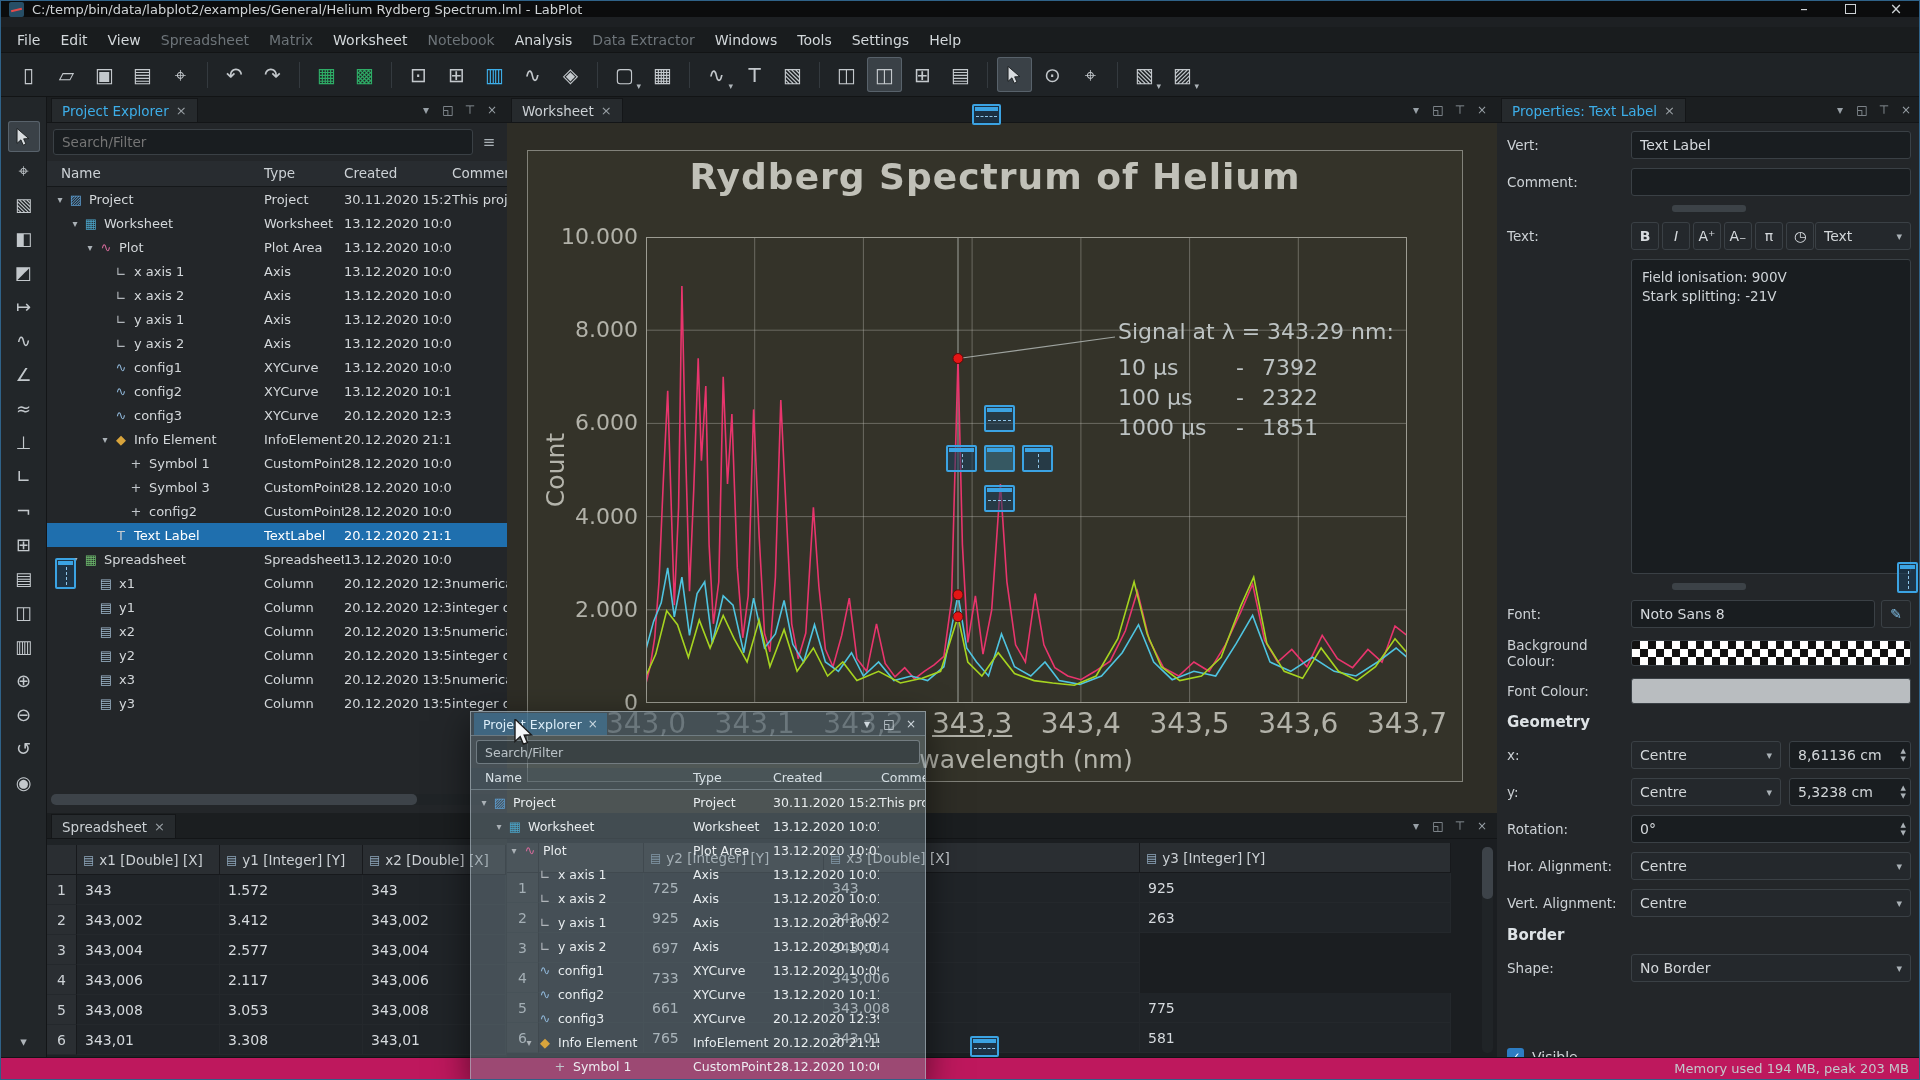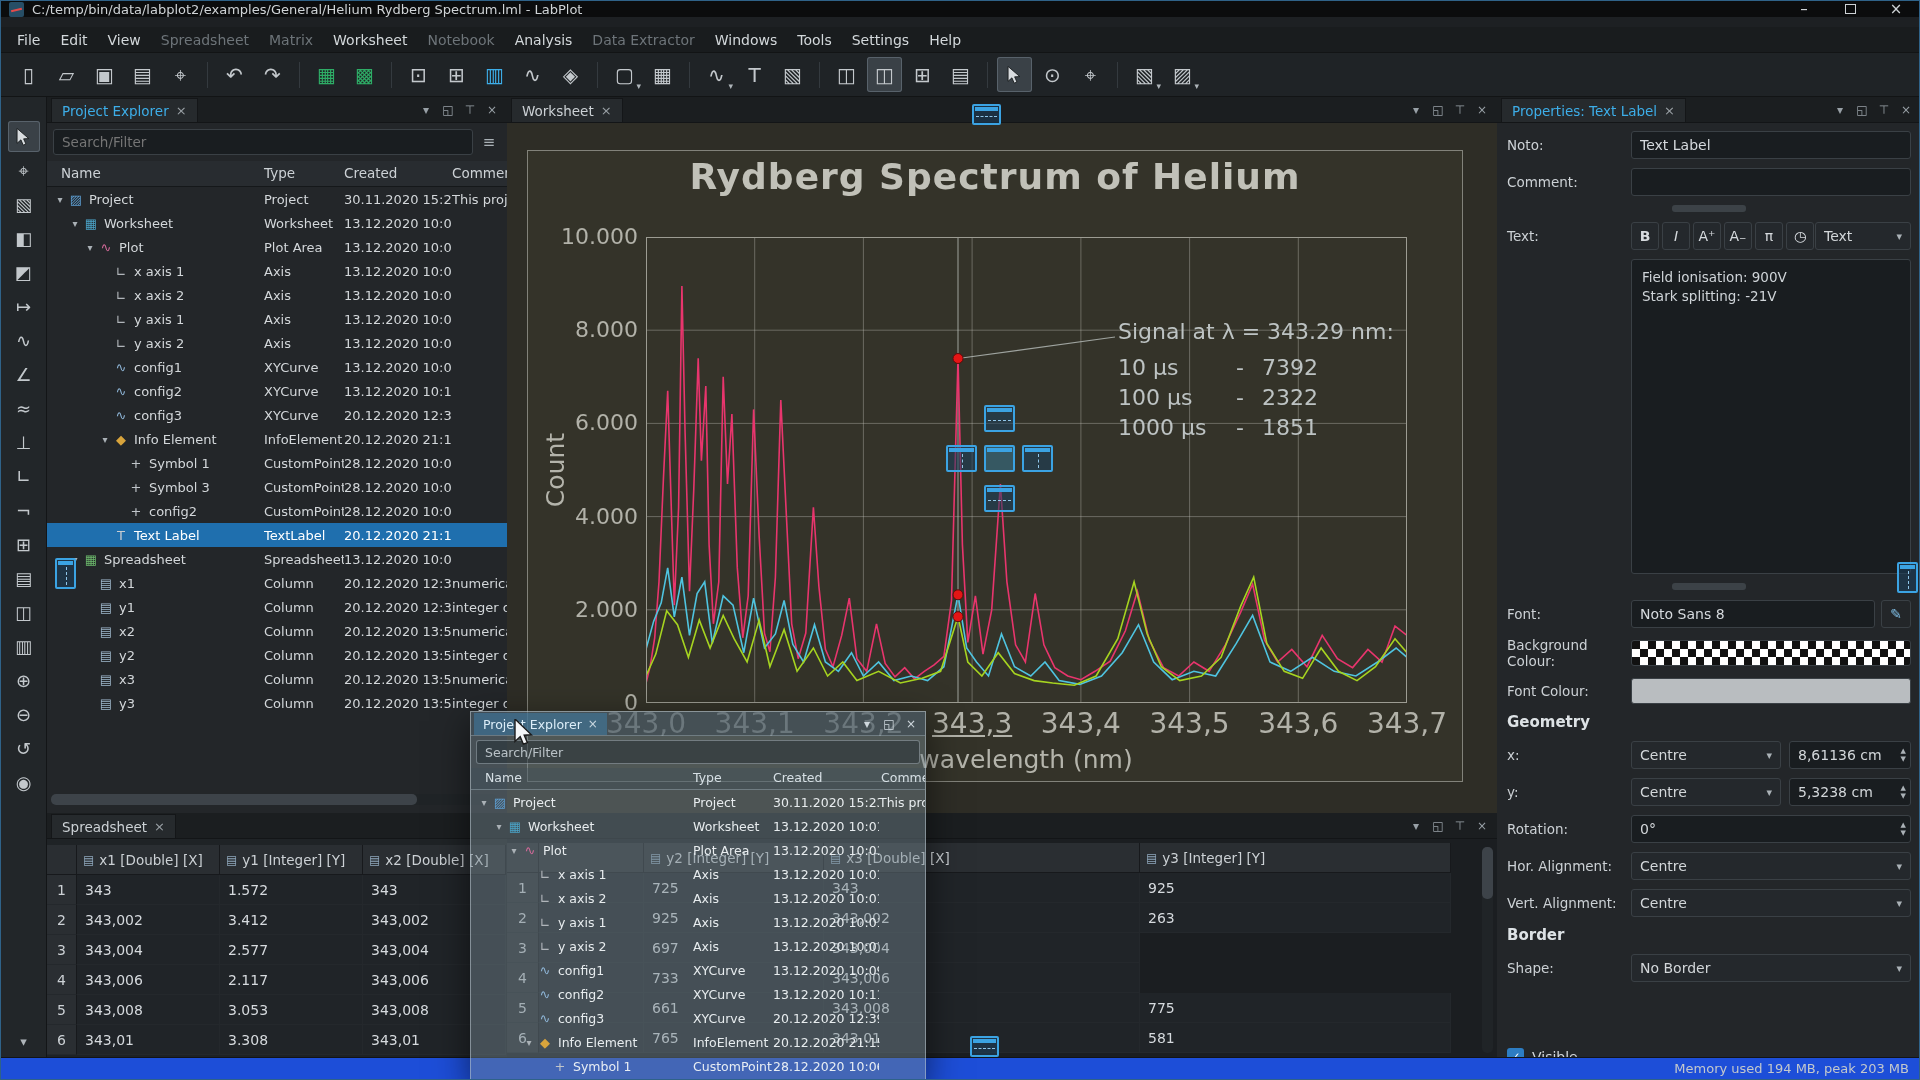--- a/index.html
+++ b/index.html
@@ -110,21 +110,21 @@
 .fbtn{width:28px;height:28px;background:#24282c;border:1px solid #3a4045;border-radius:3px;display:flex;align-items:center;justify-content:center;margin-right:3px;font-size:14px;color:#d6dade;flex:none;}
 .textcombo{flex:none;width:96px;margin-left:auto;}
 .textedit{flex:1;height:315px;background:#191d20;border:1px solid #3a4045;border-radius:3px;padding:8px 10px;font-size:13.5px;color:#cfd4d8;min-width:0;}
 .tline{line-height:1.4;}
 .swatch{flex:1;height:26px;border:1px solid #3a4045;border-radius:3px;background:#b9bdc0;}
 .checker{background:repeating-conic-gradient(#ffffff 0% 25%,#111 0% 50%) 0 0/16px 16px;}
 .editbtn{width:30px;height:28px;margin-left:6px;border:1px solid #3a4045;border-radius:3px;display:flex;align-items:center;justify-content:center;color:#7fbde4;flex:none;}
 .cbrow{position:absolute;left:10px;bottom:16px;display:flex;align-items:center;gap:8px;}
 .cbox{width:17px;height:17px;border-radius:3px;background:#2d7dc3;color:#fff;font-size:12px;display:flex;align-items:center;justify-content:center;}
 
-.statusbar{position:absolute;left:0;bottom:0;right:0;height:22px;background:#1d4ed8;border-top:1px solid #121416;display:flex;align-items:center;justify-content:flex-end;padding-right:10px;font-size:13px;color:#c3c8cc;z-index:6;}
+.statusbar{position:absolute;left:0;bottom:0;right:0;height:22px;background:#be185d;border-top:1px solid #121416;display:flex;align-items:center;justify-content:flex-end;padding-right:10px;font-size:13px;color:#c3c8cc;z-index:6;}
 
 .ind{position:absolute;border:2px solid #3ba3e3;background:rgba(27,64,95,.55);z-index:55;border-radius:2px;}
 .ind::before{content:"";position:absolute;left:1px;right:1px;top:1px;height:4px;background:#3ba3e3;}
 .ind.h::after{content:"";position:absolute;left:2px;right:2px;top:58%;border-top:1.5px dashed rgba(150,205,242,.95);}
 .ind.v::after{content:"";position:absolute;top:7px;bottom:2px;left:50%;border-left:1.5px dashed rgba(150,205,242,.95);}
 .ind.c{background:rgba(61,174,233,.3);}
 
 .float{position:absolute;left:469px;top:710px;width:456px;height:372px;z-index:60;background:rgba(116,132,143,.45);border:1px solid rgba(185,198,208,.55);box-shadow:0 10px 34px rgba(0,0,0,.55);overflow:hidden;}
 .ftabs{height:24px;display:flex;align-items:flex-end;padding-left:3px;background:rgba(55,72,84,.45);border-bottom:1px solid rgba(190,205,215,.35);}
 .ftab{height:22px;display:flex;align-items:center;gap:6px;padding:0 9px;background:rgba(61,135,185,.45);font-size:12.5px;color:#dcedf8;}
@@ -801,21 +801,21 @@
       </div>
       <div class="dockbtns">
           <div class="dkb">▾</div>
           <div class="dkb">◱</div>
           <div class="dkb">⊤</div>
           <div class="dkb">×</div>
         </div>
     </div>
     <div class="pbody">
       <div class="prow">
-        <span class="plabel">Noto:</span>
+        <span class="plabel">Vert:</span>
         <input class="pinput" value="Text Label" style="">
       </div>
       <div class="prow">
         <span class="plabel">Comment:</span>
         <input class="pinput" value="" style="">
       </div>
       <div class="splith"></div>
       <div class="prow">
         <span class="plabel">Text:</span>
         <div class="fmtbar">

